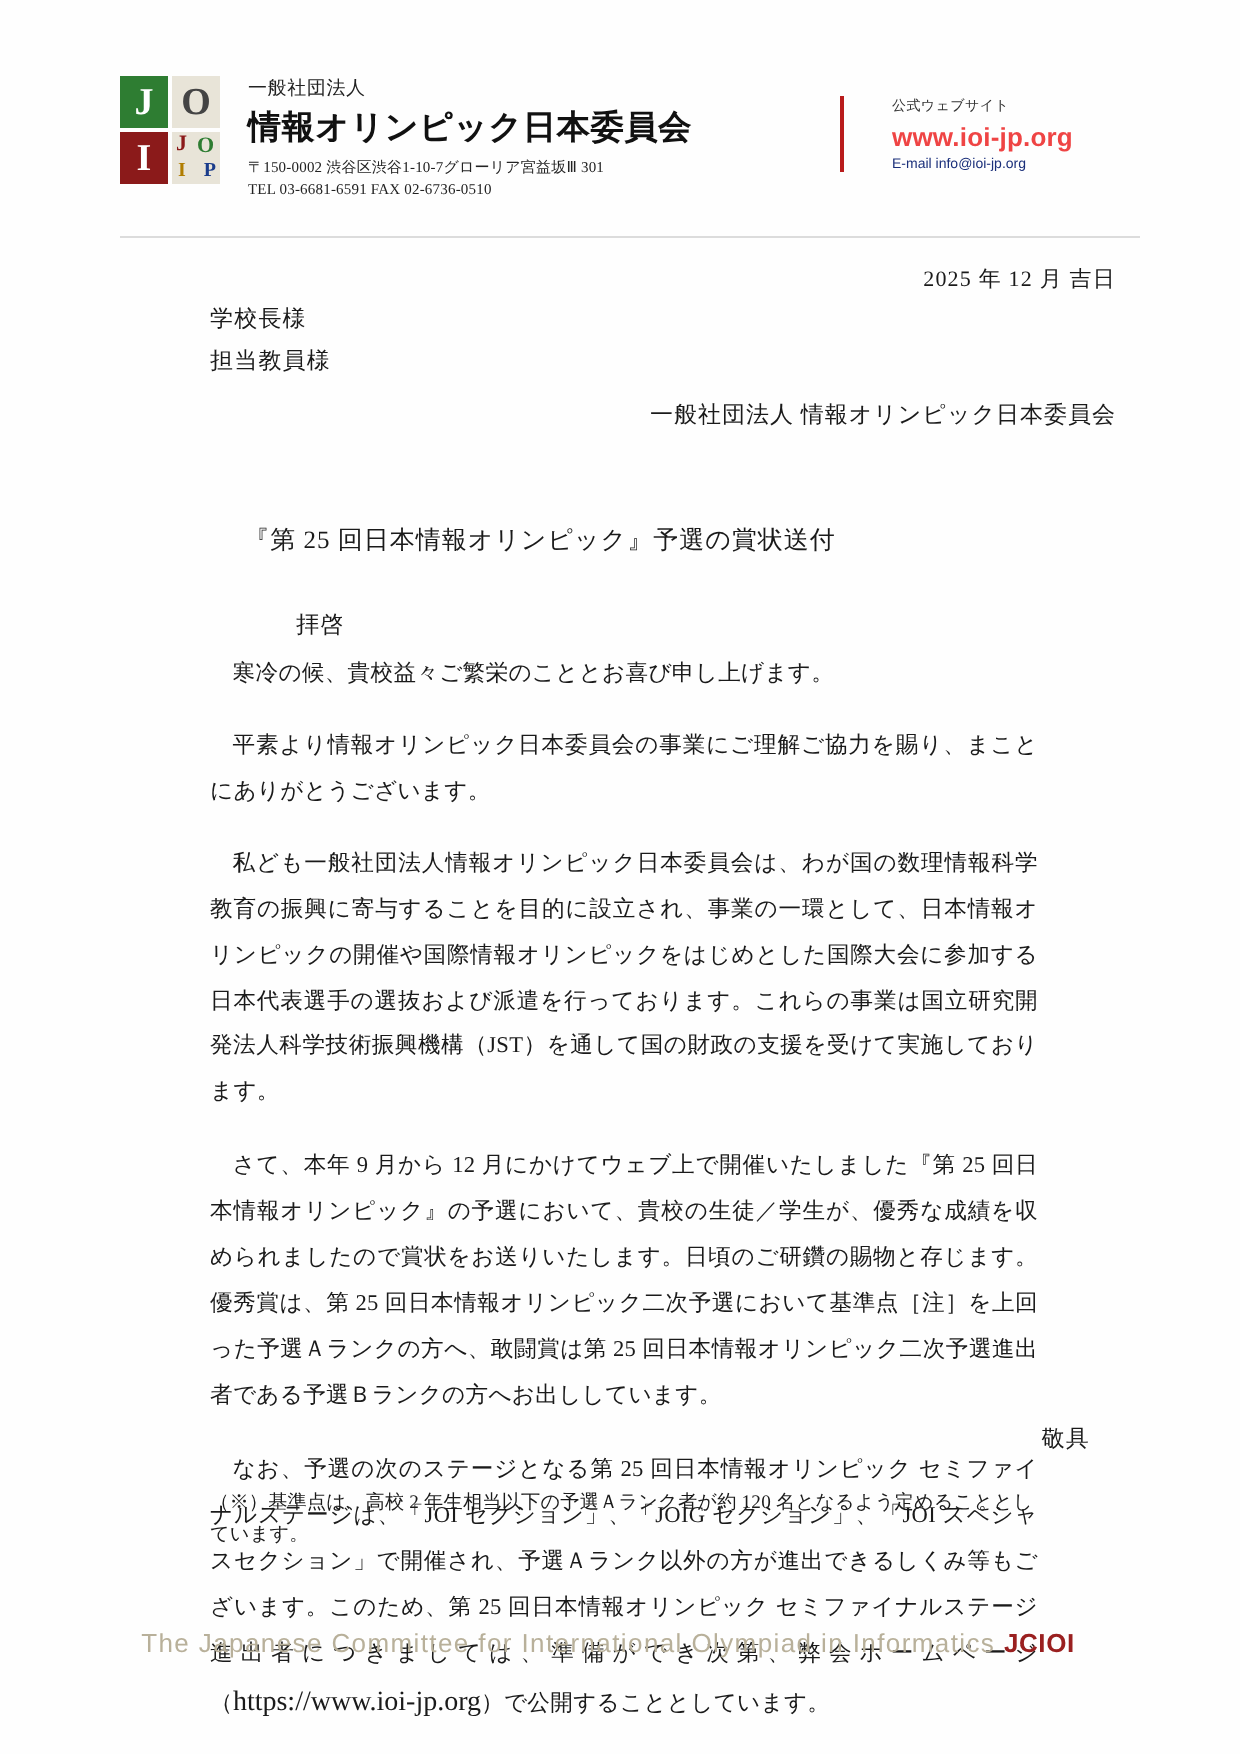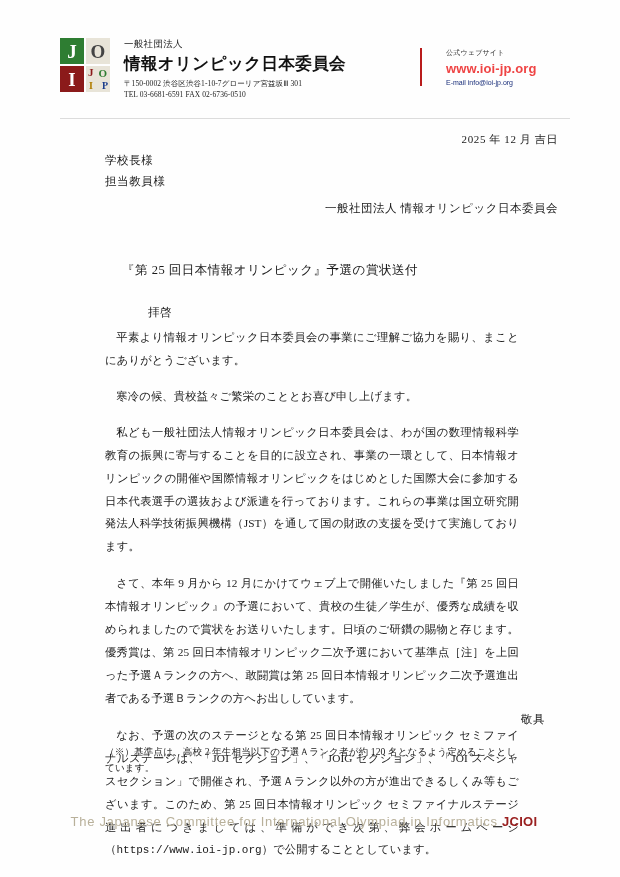--- a/index.html
+++ b/index.html
@@ -215,22 +215,22 @@
     text-align: justify;
   }
   .content p {
     margin: 0 0 14px 0;
     text-indent: 1em;
   }
   .content p.tight {
     margin-bottom: 13px;
   }
   .mono {
-    font-family: Liberation Mono, monospace;
-    font-size: 11px;
+    font-family: Liberation Serif, serif;
+    font-size: 14px;
     letter-spacing: 0;
   }
 
   .closing {
     position: absolute;
     top: 712px;
     right: 75px;
     font-size: 11.5px;
     letter-spacing: 0.6px;
     margin-left: 40px;
@@ -310,22 +310,22 @@
 
   <div class="sender">
     <div>一般社団法人  情報オリンピック日本委員会</div>
   </div>
 
   <div class="title">『第 25 回日本情報オリンピック』予選の賞状送付</div>
 
   <div class="salutation">拝啓</div>
 
   <div class="content">
+    <p class="tight">寒冷の候、貴校益々ご繁栄のこととお喜び申し上げます。</p>
     <p class="tight">平素より情報オリンピック日本委員会の事業にご理解ご協力を賜り、まことにありがとうございます。</p>
-    <p class="tight">寒冷の候、貴校益々ご繁栄のこととお喜び申し上げます。</p>
     <p>私ども一般社団法人情報オリンピック日本委員会は、わが国の数理情報科学教育の振興に寄与することを目的に設立され、事業の一環として、日本情報オリンピックの開催や国際情報オリンピックをはじめとした国際大会に参加する日本代表選手の選抜および派遣を行っております。これらの事業は国立研究開発法人科学技術振興機構（JST）を通して国の財政の支援を受けて実施しております。</p>
     <p>さて、本年 9 月から 12 月にかけてウェブ上で開催いたしました『第 25 回日本情報オリンピック』の予選において、貴校の生徒／学生が、優秀な成績を収められましたので賞状をお送りいたします。日頃のご研鑽の賜物と存じます。優秀賞は、第 25 回日本情報オリンピック二次予選において基準点［注］を上回った予選Ａランクの方へ、敢闘賞は第 25 回日本情報オリンピック二次予選進出者である予選Ｂランクの方へお出ししています。</p>
     <p><span>なお、予選の次のステージとなる第 25 回日本情報オリンピック セミファイナルステージは、「JOI セクション」、「JOIG セクション」、「JOI スペシャスセクション」で開催され、予選Ａランク以外の方が進出できるしくみ等もございます。このため、第 25 回日本情報オリンピック セミファイナルステージ進出者につきましては、準備ができ次第、弊会ホームページ（</span><span class="mono">https://www.ioi-jp.org</span><span>）で公開することとしています。</span></p>
     <p>末筆ながら貴校のますますのご発展をお祈り申し上げます。</p>
   </div>
 
   <div class="closing">敬具</div>
 
   <div class="footnote">（※）基準点は、高校 2 年生相当以下の予選Ａランク者が約 120 名となるよう定めることとしています。</div>
 

